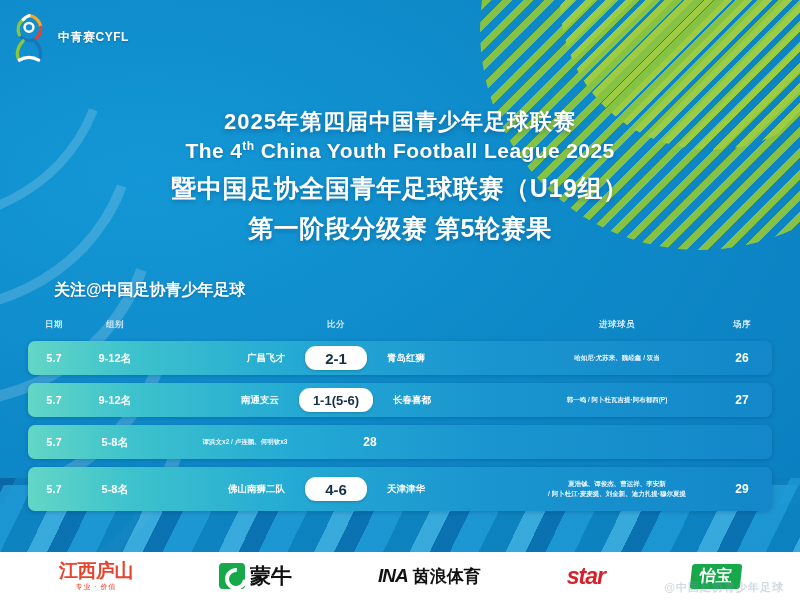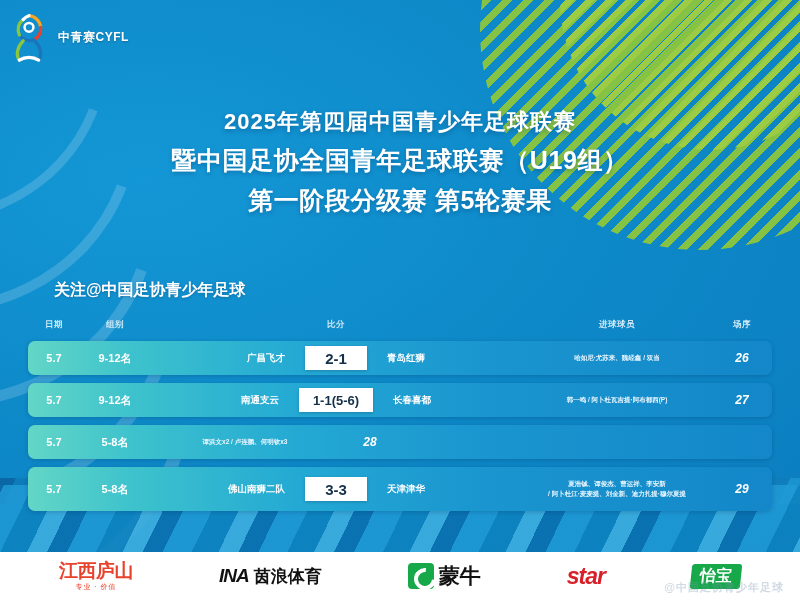--- a/index.html
+++ b/index.html
@@ -139,33 +139,33 @@
   .score-wrap{
     flex:1; display:flex; align-items:center; justify-content:center; gap:20px;
   }
   .team{
     color:#fff; font-size:9.5px; font-weight:bold;
     width:74px; text-align:center; white-space:nowrap;
   }
   .team.left{ text-align:right; }
   .team.right{ text-align:left; }
   .score-pill{
-    background:#fff; border-radius:0;
+    background:#fff; border-radius:11px;
     min-width:62px; height:24px;
     display:flex; align-items:center; justify-content:center;
     color:#14304a; font-size:15px; font-weight:bold;
     box-shadow:0 1px 3px rgba(0,0,0,.2);
     padding:0 9px; white-space:nowrap;
   }
   .score-pill.wide{ font-size:13px; min-width:74px; }
   .row .c-scorer{
     color:#eaf6ff; font-size:6.5px; font-weight:bold; line-height:1.5;
     white-space:nowrap;
   }
-  .row .c-order{ color:#fff; font-size:12px; font-weight:bold;font-style:italic; }
+  .row .c-order{ color:#fff; font-size:12px; font-weight:bold; }
 
   
   #sponsors{
     position:absolute; bottom:0; left:0; right:0; height:48px;
     background:#fff; display:flex; align-items:center;
     justify-content:space-around; padding:0 16px; z-index:6;
   }
   .sp{ display:flex; align-items:center; gap:5px; }
   .sp-pingan .zh{
     color:#e8422c; font-size:19px; font-weight:bold; letter-spacing:-.5px;
@@ -234,20 +234,21 @@
       <path d="M24 34 C18 40 16 48 20 54" stroke="#8cc63e"></path>
       <path d="M36 34 C42 40 44 48 40 54" stroke="#1b75bb"></path>
       <path d="M20 54 C26 50 34 50 40 54" stroke="#ffffff"></path>
     </g>
   </svg>
   <div class="logo-text">中青赛CYFL</div>
 </div>
 
 <div id="titles">
   <div class="t-main">2025年第四届中国青少年足球联赛</div>
+  <div class="t-en"><span>The 4</span><sup>th</sup><span> China Youth Football League 2025</span></div>
   <div class="t-sub">暨中国足协全国青年足球联赛（U19组）</div>
   <div class="t-round"><span>第一阶段分级赛 </span><span class="hl">第5轮</span><span>赛果</span></div>
 </div>
 
 <div id="follow">关注@中国足协青少年足球</div>
 
 <div id="table">
   <div class="thead">
     <span class="c-date">日期</span>
     <span class="c-group">组别</span>
@@ -285,49 +286,49 @@
     <span class="c-group">5-8名</span>
     <span class="c-scorer">谭浜文x2 / 卢连鹏、何明钦x3</span>
     <span class="c-order">28</span>
   </div>
 
   <div class="row tall">
     <span class="c-date">5.7</span>
     <span class="c-group">5-8名</span>
     <div class="score-wrap">
       <span class="team left">佛山南狮二队</span>
-      <span class="score-pill">3-3</span>
+      <span class="score-pill">4-6</span>
       <span class="team right">天津津华</span>
     </div>
     <span class="c-scorer">
       <span>夏浩铖、谭俊杰、曹运祥、李安新</span><br>
       <span>/ 阿卜杜江·麦麦提、刘金新、迪力扎提·穆尔夏提</span>
     </span>
     <span class="c-order">29</span>
   </div>
 </div>
 
 <div id="sponsors">
   <div class="sp sp-pingan">
     <div>
       <div class="zh">江西庐山</div>
       <div class="tag">专业 · 价值</div>
     </div>
   </div>
 
+  <div class="sp sp-mengniu">
+    <span class="mark"></span>
+    <span class="zh">蒙牛</span>
+  </div>
+
   <div class="sp sp-ina">
     <span class="ina">INA</span>
     <span class="zh">茵浪体育</span>
   </div>
 
-  <div class="sp sp-mengniu">
-    <span class="mark"></span>
-    <span class="zh">蒙牛</span>
-  </div>
-
   <div class="sp sp-star">
     <span class="s">star</span>
   </div>
 
   <div class="sp sp-yibao">
     <span class="box">怡宝</span>
   </div>
 
   <div class="watermark">@中国足协青少年足球</div>
 </div>

